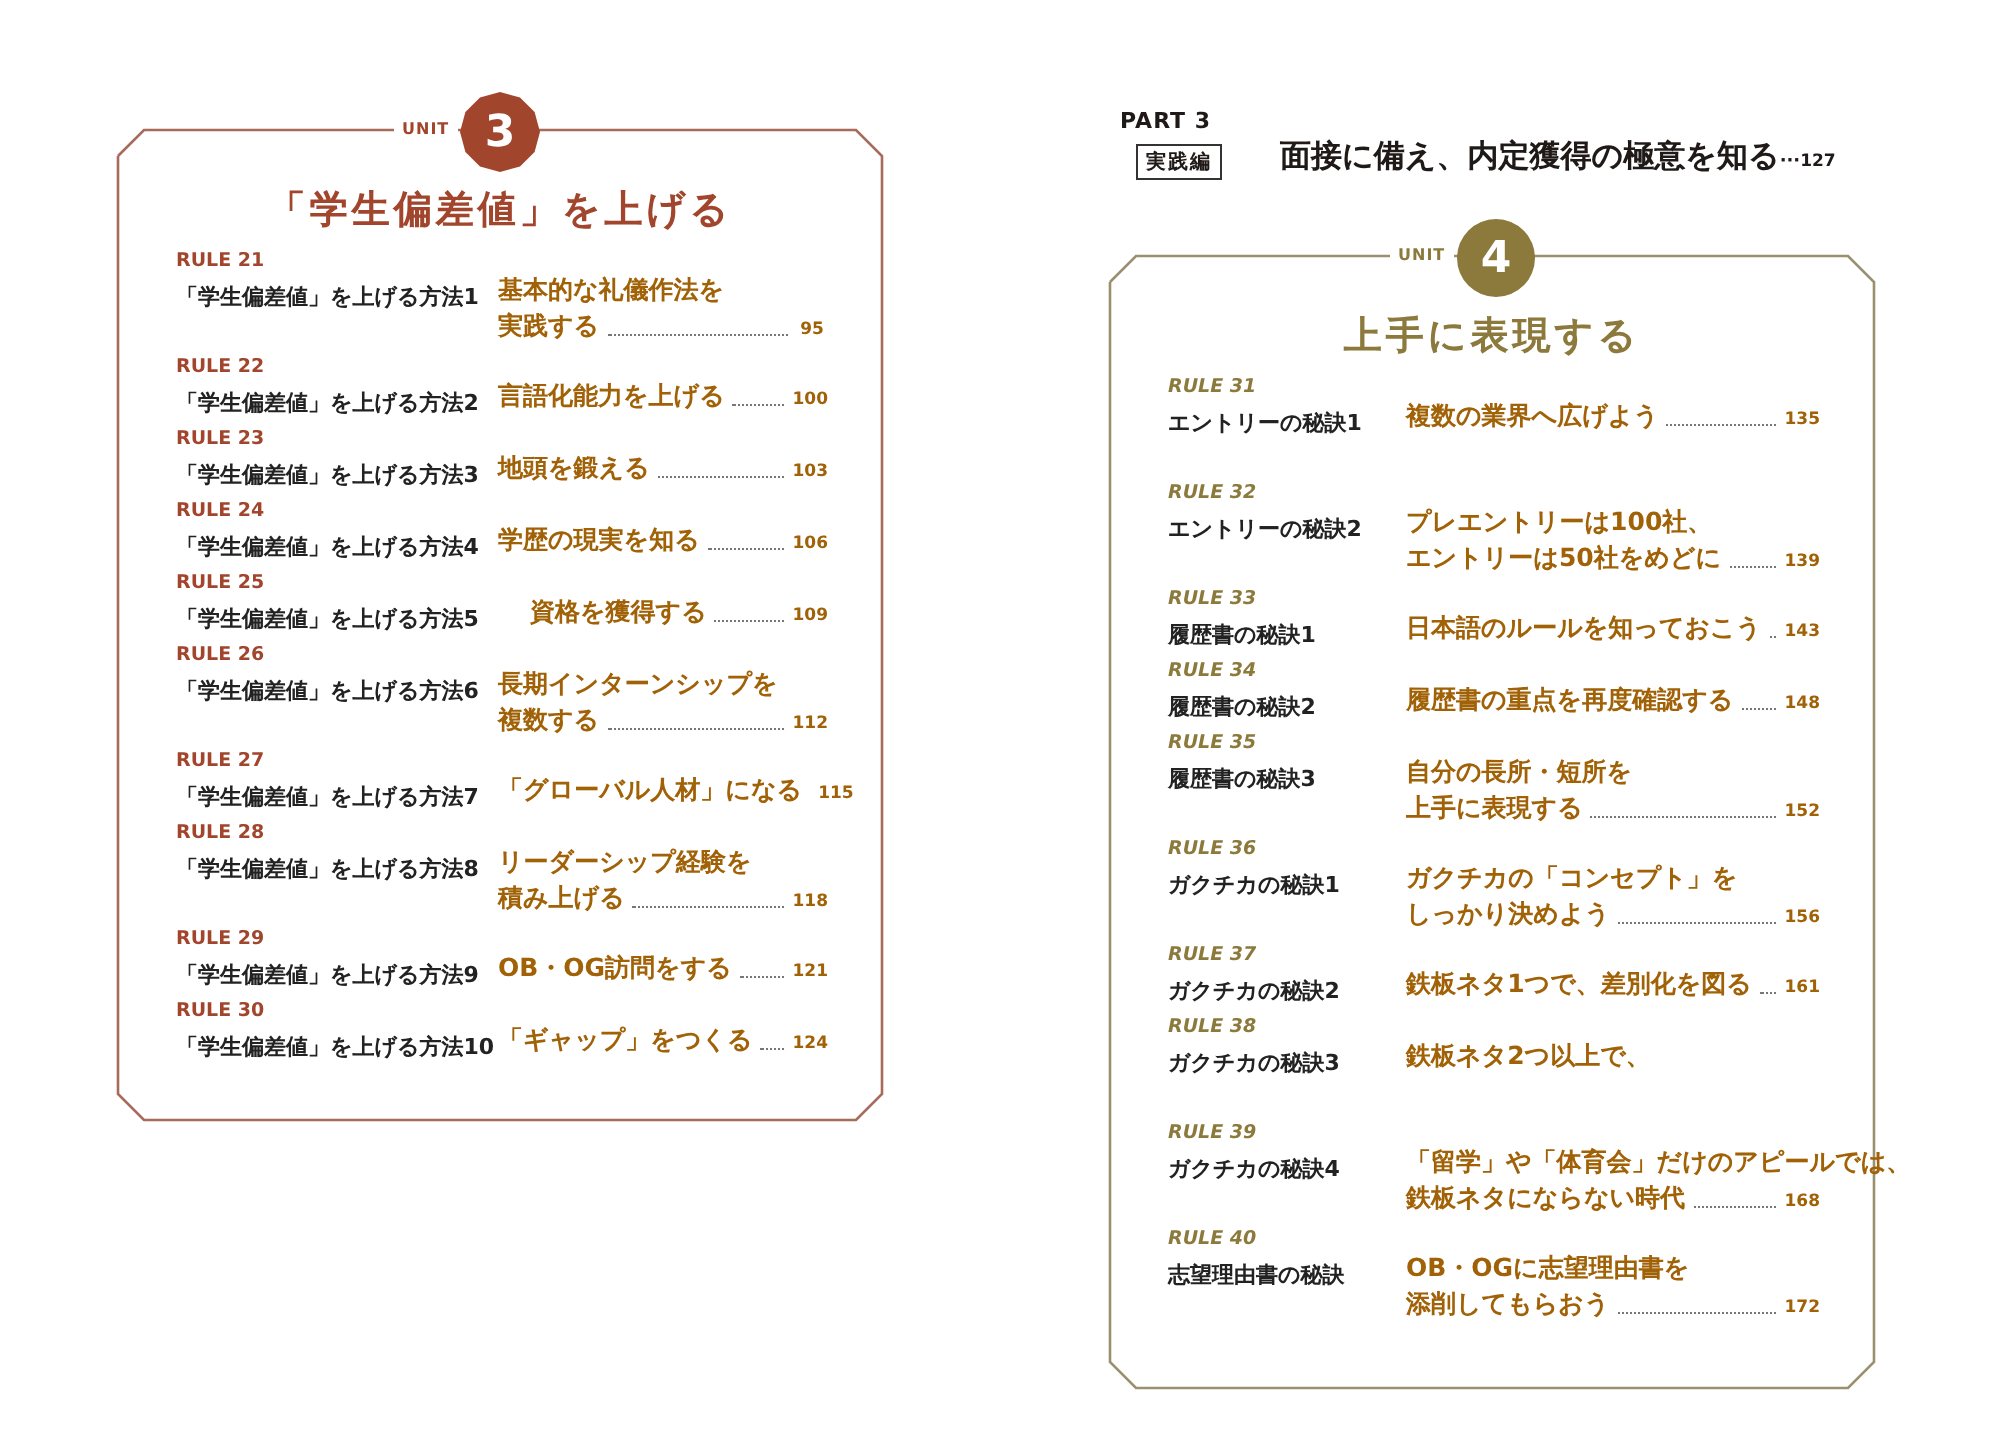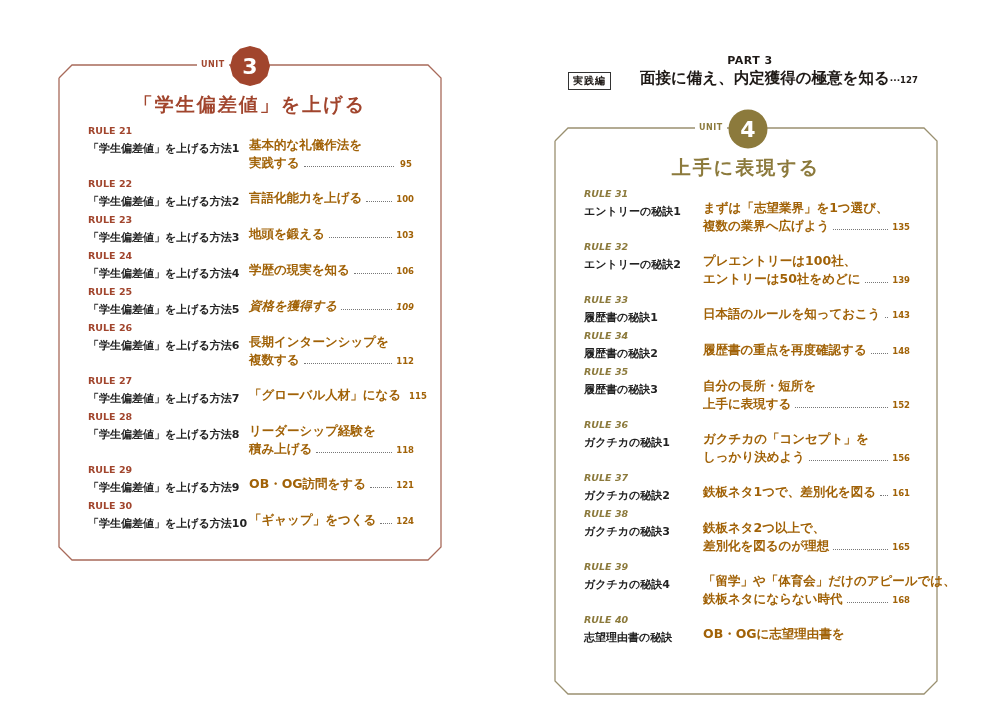--- a/index.html
+++ b/index.html
@@ -43,21 +43,21 @@
   .u3 .rule-num { color: #a1452d; }
   .u3 .unit-title { color: #a1452d; }
   .u3 .unit-label { color: #a1452d; }
 
   
   .u4 .rule-num { color: #8c7a3c; font-style: italic; }
   .u4 .unit-title { color: #8c7a3c; }
   .u4 .unit-label { color: #8c7a3c; }
 
   .part-header { position: absolute; left: 560px; top: 54px; width: 380px; }
-  .part-label { position: absolute; left: 0; width: 380px; text-align: center; top: 0; font-size: 11px; font-weight: bold; letter-spacing: 0.5px; }
+  .part-label { position: absolute; left: 0; width: 380px; text-align: left; top: 0; font-size: 11px; font-weight: bold; letter-spacing: 0.5px; }
   .part-tag {
     position: absolute; left: 8px; top: 18px; border: 1.2px solid #333; padding: 1px 4px;
     font-size: 10px; font-weight: bold; letter-spacing: 1px;
   }
   .part-title { position: absolute; left: 80px; top: 14px; font-size: 15.5px; font-weight: bold; white-space: nowrap; }
   .part-title .pdots { font-size: 9px; letter-spacing: 0; }
   .part-title .ppage { font-size: 8.5px; }
 </style>
 </head>
 <body>
@@ -120,21 +120,21 @@
             <div class="line">
               <span>学歴の現実を知る</span>
               <span class="dots"></span>
               <span class="page">106</span>
             </div>
           </div>
         </div>
         <div class="rule" style="top: 161px;">
           <div class="rule-num">RULE 25</div>
           <div class="rule-sub" style="top: 16px;">「学生偏差値」を上げる方法5</div>
-          <div class="rule-title" style="left: 144px; right: 0px; top: 11px; font-style: italic;">
+          <div class="rule-title" style="left: 160px; right: 0px; top: 11px;">
             <div class="line">
               <span>資格を獲得する</span>
               <span class="dots"></span>
               <span class="page">109</span>
             </div>
           </div>
         </div>
         <div class="rule" style="top: 197px;">
           <div class="rule-num">RULE 26</div>
           <div class="rule-sub" style="top: 16px;">「学生偏差値」を上げる方法6</div>
@@ -221,23 +221,20 @@
   </div>
   <div class="unit-title" style="top:27px;">上手に表現する</div>
 
   <div class="rules" style="left:29px; top:60px; width:326px;">
     <div id="right-rules">
         <div class="rule" style="top: 0px;">
           <div class="rule-num">RULE 31</div>
           <div class="rule-sub" style="top: 16px;">エントリーの秘訣1</div>
           <div class="rule-title" style="left: 102px; right: 0px; top: 11px;">
             <div class="line">
-              <span>まずは「志望業界」を1つ選び、</span>
-            </div>
-            <div class="line">
               <span>複数の業界へ広げよう</span>
               <span class="dots"></span>
               <span class="page">135</span>
             </div>
           </div>
         </div>
         <div class="rule" style="top: 53px;">
           <div class="rule-num">RULE 32</div>
           <div class="rule-sub" style="top: 16px;">エントリーの秘訣2</div>
           <div class="rule-title" style="left: 102px; right: 0px; top: 11px;">
@@ -312,25 +309,20 @@
             </div>
           </div>
         </div>
         <div class="rule" style="top: 320px;">
           <div class="rule-num">RULE 38</div>
           <div class="rule-sub" style="top: 16px;">ガクチカの秘訣3</div>
           <div class="rule-title" style="left: 102px; right: 0px; top: 11px;">
             <div class="line">
               <span>鉄板ネタ2つ以上で、</span>
             </div>
-            <div class="line">
-              <span>差別化を図るのが理想</span>
-              <span class="dots"></span>
-              <span class="page">165</span>
-            </div>
           </div>
         </div>
         <div class="rule" style="top: 373px;">
           <div class="rule-num">RULE 39</div>
           <div class="rule-sub" style="top: 16px;">ガクチカの秘訣4</div>
           <div class="rule-title" style="left: 102px; right: 0px; top: 11px;">
             <div class="line">
               <span>「留学」や「体育会」だけのアピールでは、</span>
             </div>
             <div class="line">
@@ -340,17 +332,22 @@
             </div>
           </div>
         </div>
         <div class="rule" style="top: 426px;">
           <div class="rule-num">RULE 40</div>
           <div class="rule-sub" style="top: 16px;">志望理由書の秘訣</div>
           <div class="rule-title" style="left: 102px; right: 0px; top: 11px;">
             <div class="line">
               <span>OB・OGに志望理由書を</span>
             </div>
+            <div class="line">
+              <span>添削してもらおう</span>
+              <span class="dots"></span>
+              <span class="page">172</span>
+            </div>
           </div>
         </div>
       </div>
   </div>
 </div>
 
 </body></html>

